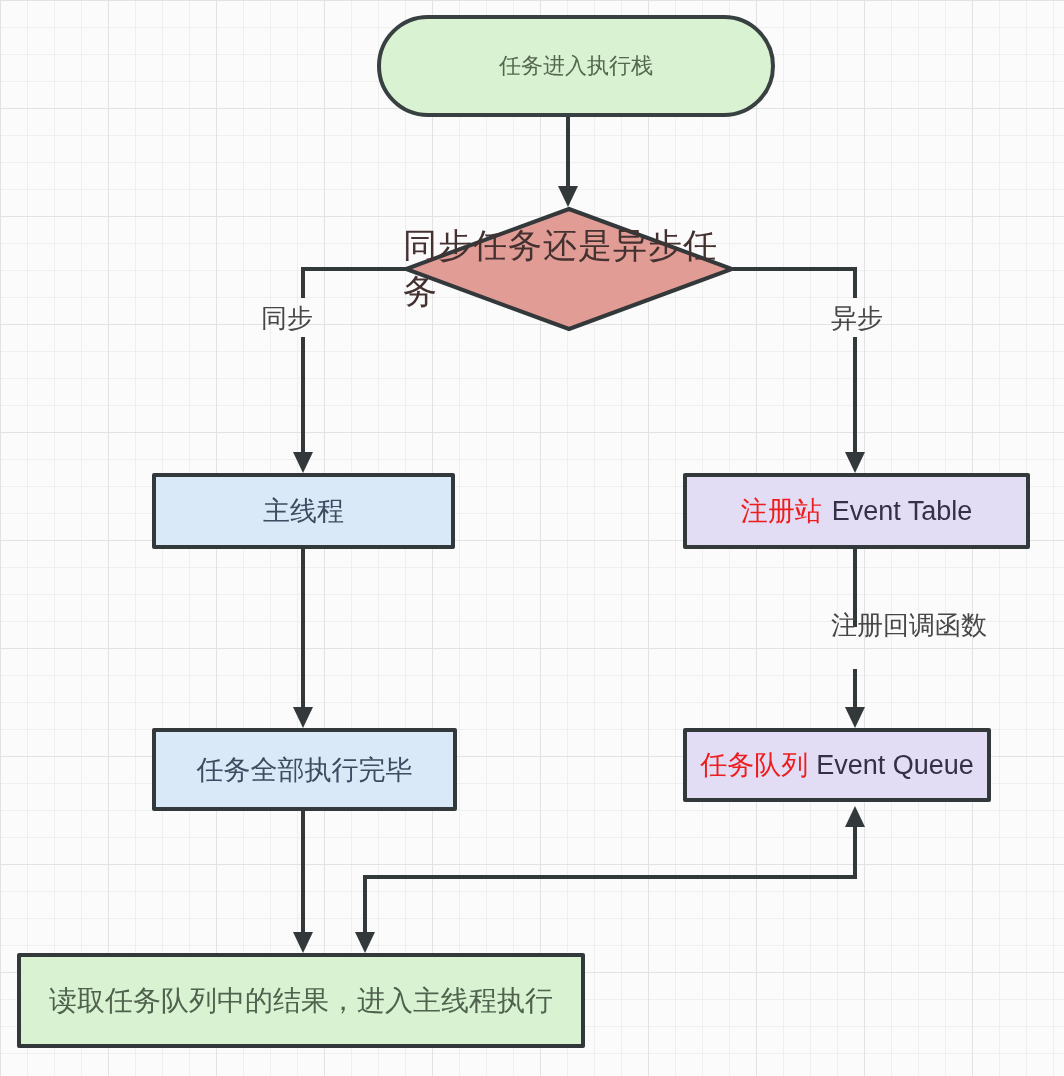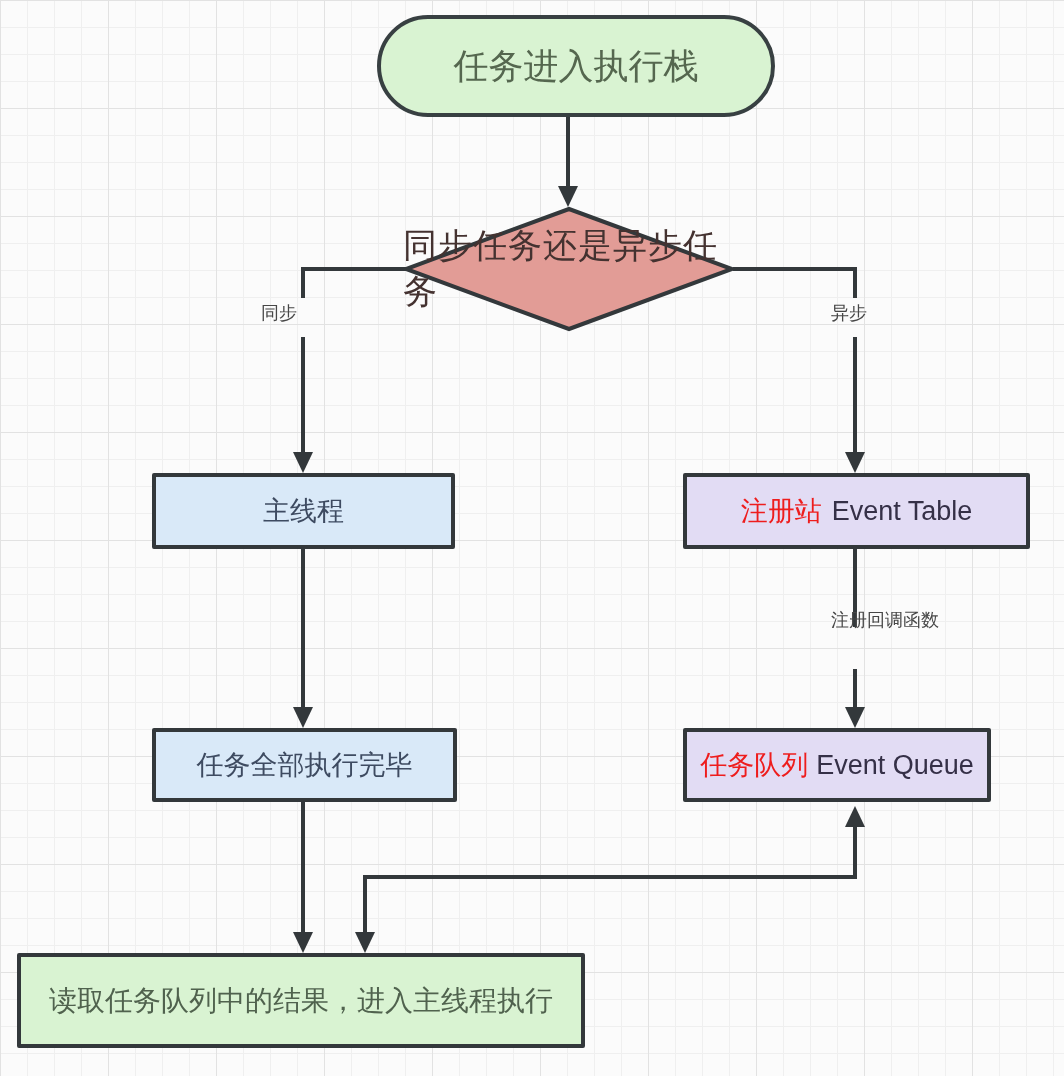--- a/index.html
+++ b/index.html
@@ -22,40 +22,40 @@
       linear-gradient(to bottom, #efefef 1px, transparent 1px);
     background-size:108px 108px,108px 108px,27px 27px,27px 27px;
   }
   .node{
     position:absolute; box-sizing:border-box;
     border:4px solid var(--line);
     display:flex; align-items:center; justify-content:center;
     text-align:center;
   }
   .pill{ border-radius:52px; background:var(--green-fill); border-color:var(--green-border);
-         color:var(--green-text); font-size:35px; }
+         color:var(--green-text); font-size:22px; }
   .proc-blue{ background:var(--blue-fill); color:var(--blue-text); font-size:27px; border-radius:2px;}
   .proc-purple{ background:var(--purple-fill); color:var(--purple-text); font-size:27px; border-radius:2px;}
   .proc-green{ background:var(--green-fill); color:#50624e; font-size:28px; border-radius:2px;}
   .red-part{ color:var(--red); }
   .main-part{ margin-left:10px; }
   .diamond-wrap{ position:absolute; left:403px; top:206px; width:332px; height:126px; }
   .diamond-label{
     position:absolute; inset:0; display:flex; align-items:center; justify-content:center;
     color:var(--salmon-text); font-size:34px; letter-spacing:1px;
   }
   .vline{ position:absolute; width:4px; background:var(--line); }
   .hline{ position:absolute; height:4px; background:var(--line); }
   .ah-down{ position:absolute; width:0; height:0;
     border-left:10px solid transparent; border-right:10px solid transparent;
     border-top:21px solid var(--line); }
   .ah-up{ position:absolute; width:0; height:0;
     border-left:10px solid transparent; border-right:10px solid transparent;
     border-bottom:21px solid var(--line); }
-  .edge-label{ position:absolute; color:var(--label-text); font-size:18px; white-space:nowrap;text-align:right; }
+  .edge-label{ position:absolute; color:var(--label-text); font-size:26px; white-space:nowrap;text-align:right; }
   .annotation{ position:absolute; color:var(--red); font-size:33px; line-height:42px; white-space:nowrap; }
   .annotation span{ display:block; }
 </style>
 </head>
 <body>
 
 <div class="canvas">
 
   <div class="vline" style="left:566px; top:117px; height:72px;"></div>
   <div class="ah-down" style="left:558px; top:186px;"></div>
@@ -99,21 +99,21 @@
 
   <div class="node proc-blue" style="left:152px; top:473px; width:303px; height:76px;">
     <span>主线程</span>
   </div>
 
   <div class="node proc-purple" style="left:683px; top:473px; width:347px; height:76px;">
     <span class="red-part">注册站</span>
     <span class="main-part">Event Table</span>
   </div>
 
-  <div class="node proc-blue" style="left:152px; top:728px; width:305px; height:74px;">
+  <div class="node proc-blue" style="left:152px; top:728px; width:305px; height:83px;">
     <span>任务全部执行完毕</span>
   </div>
 
   <div class="node proc-purple" style="left:683px; top:728px; width:308px; height:74px;">
     <span class="red-part">任务队列</span>
     <span class="main-part" style="margin-left:8px;">Event Queue</span>
   </div>
 
   <div class="node proc-green" style="left:17px; top:953px; width:568px; height:95px;">
     <span>读取任务队列中的结果，进入主线程执行</span>

